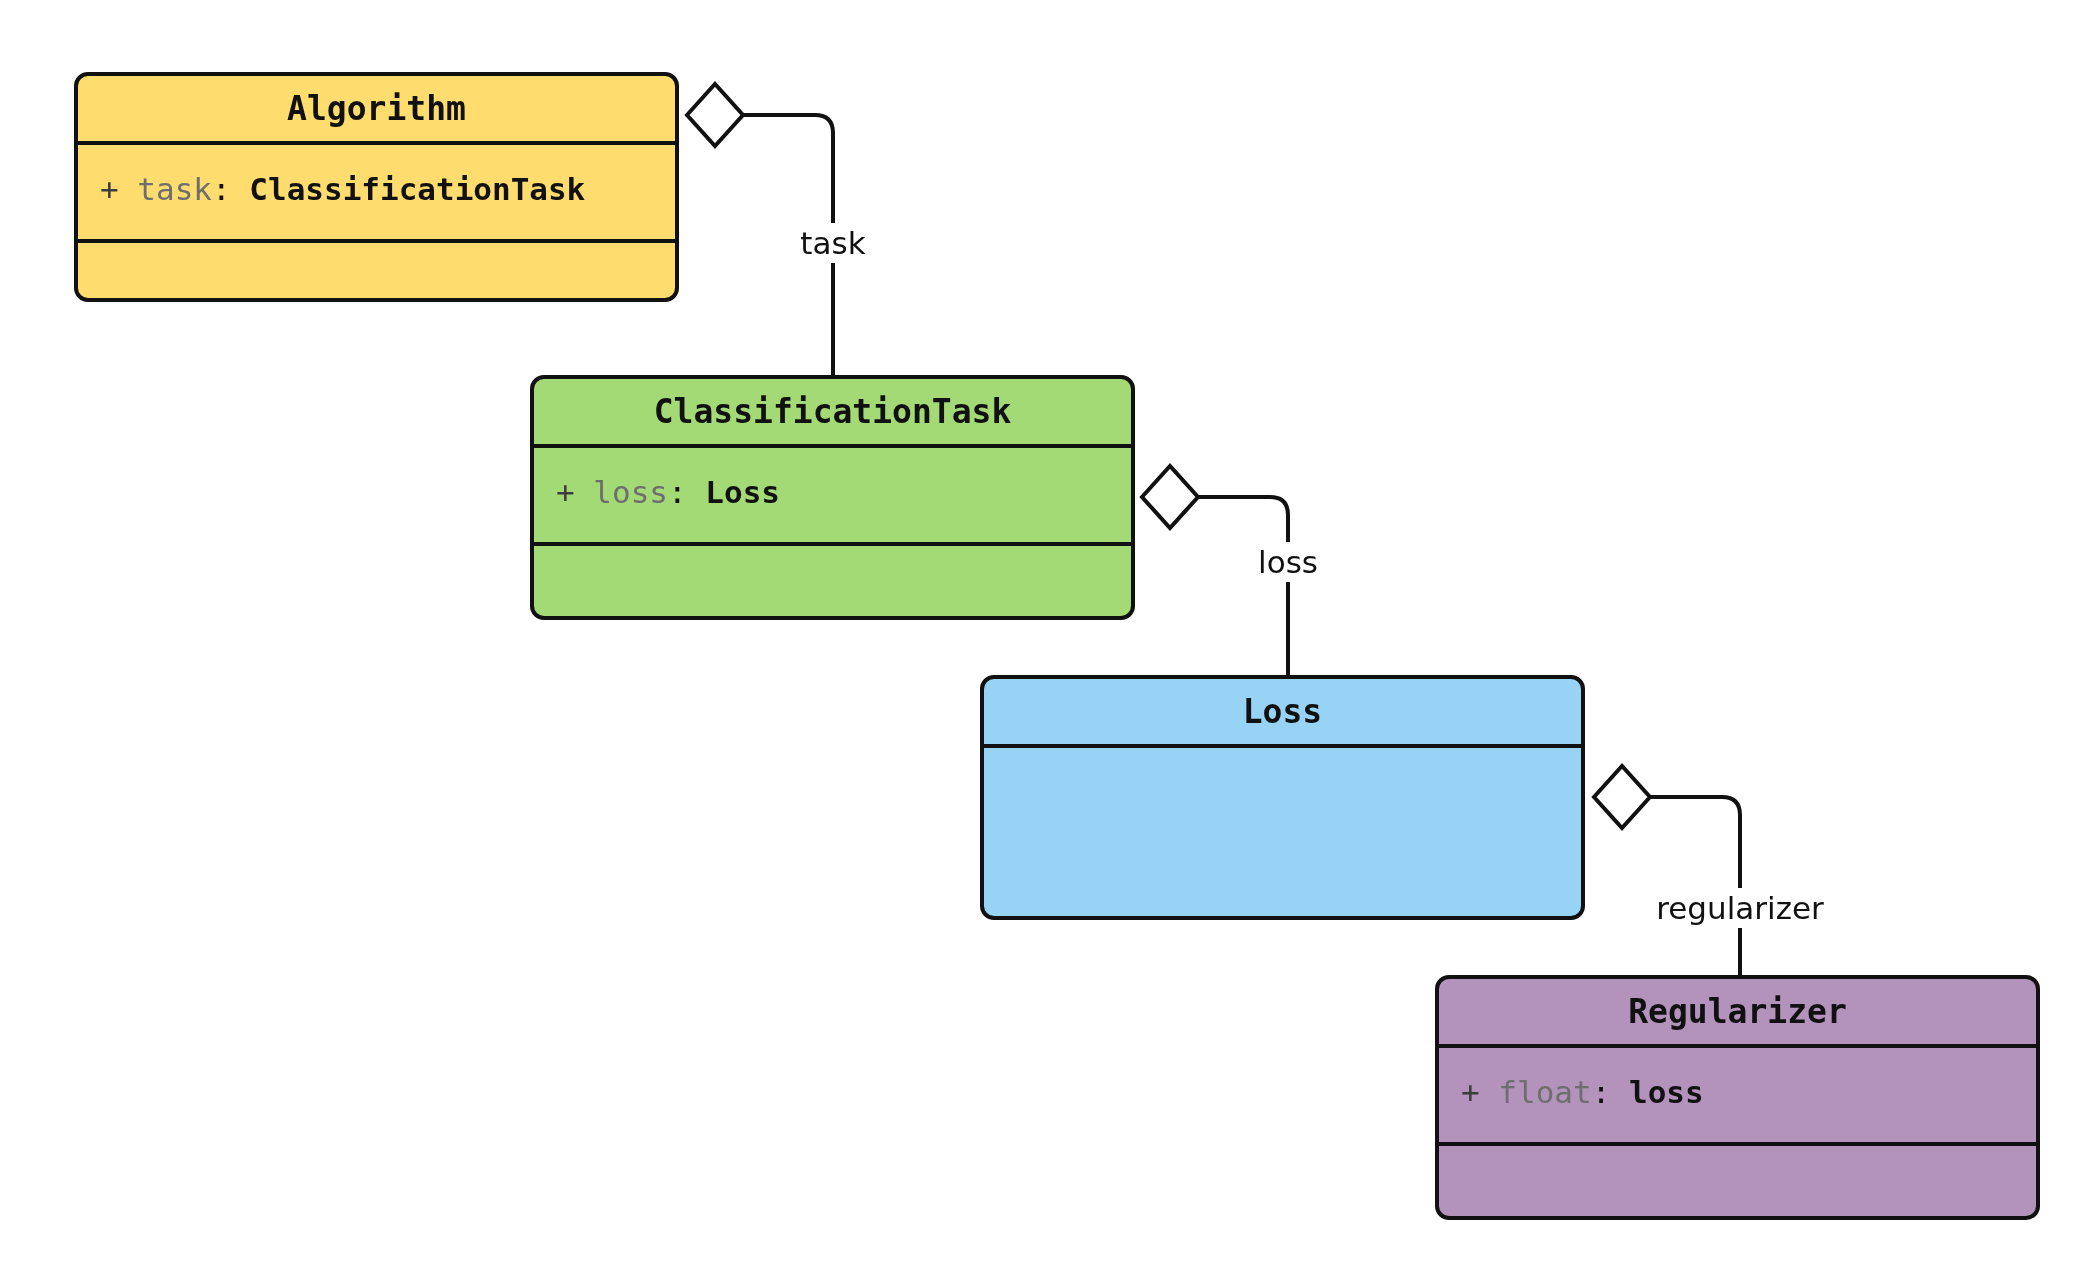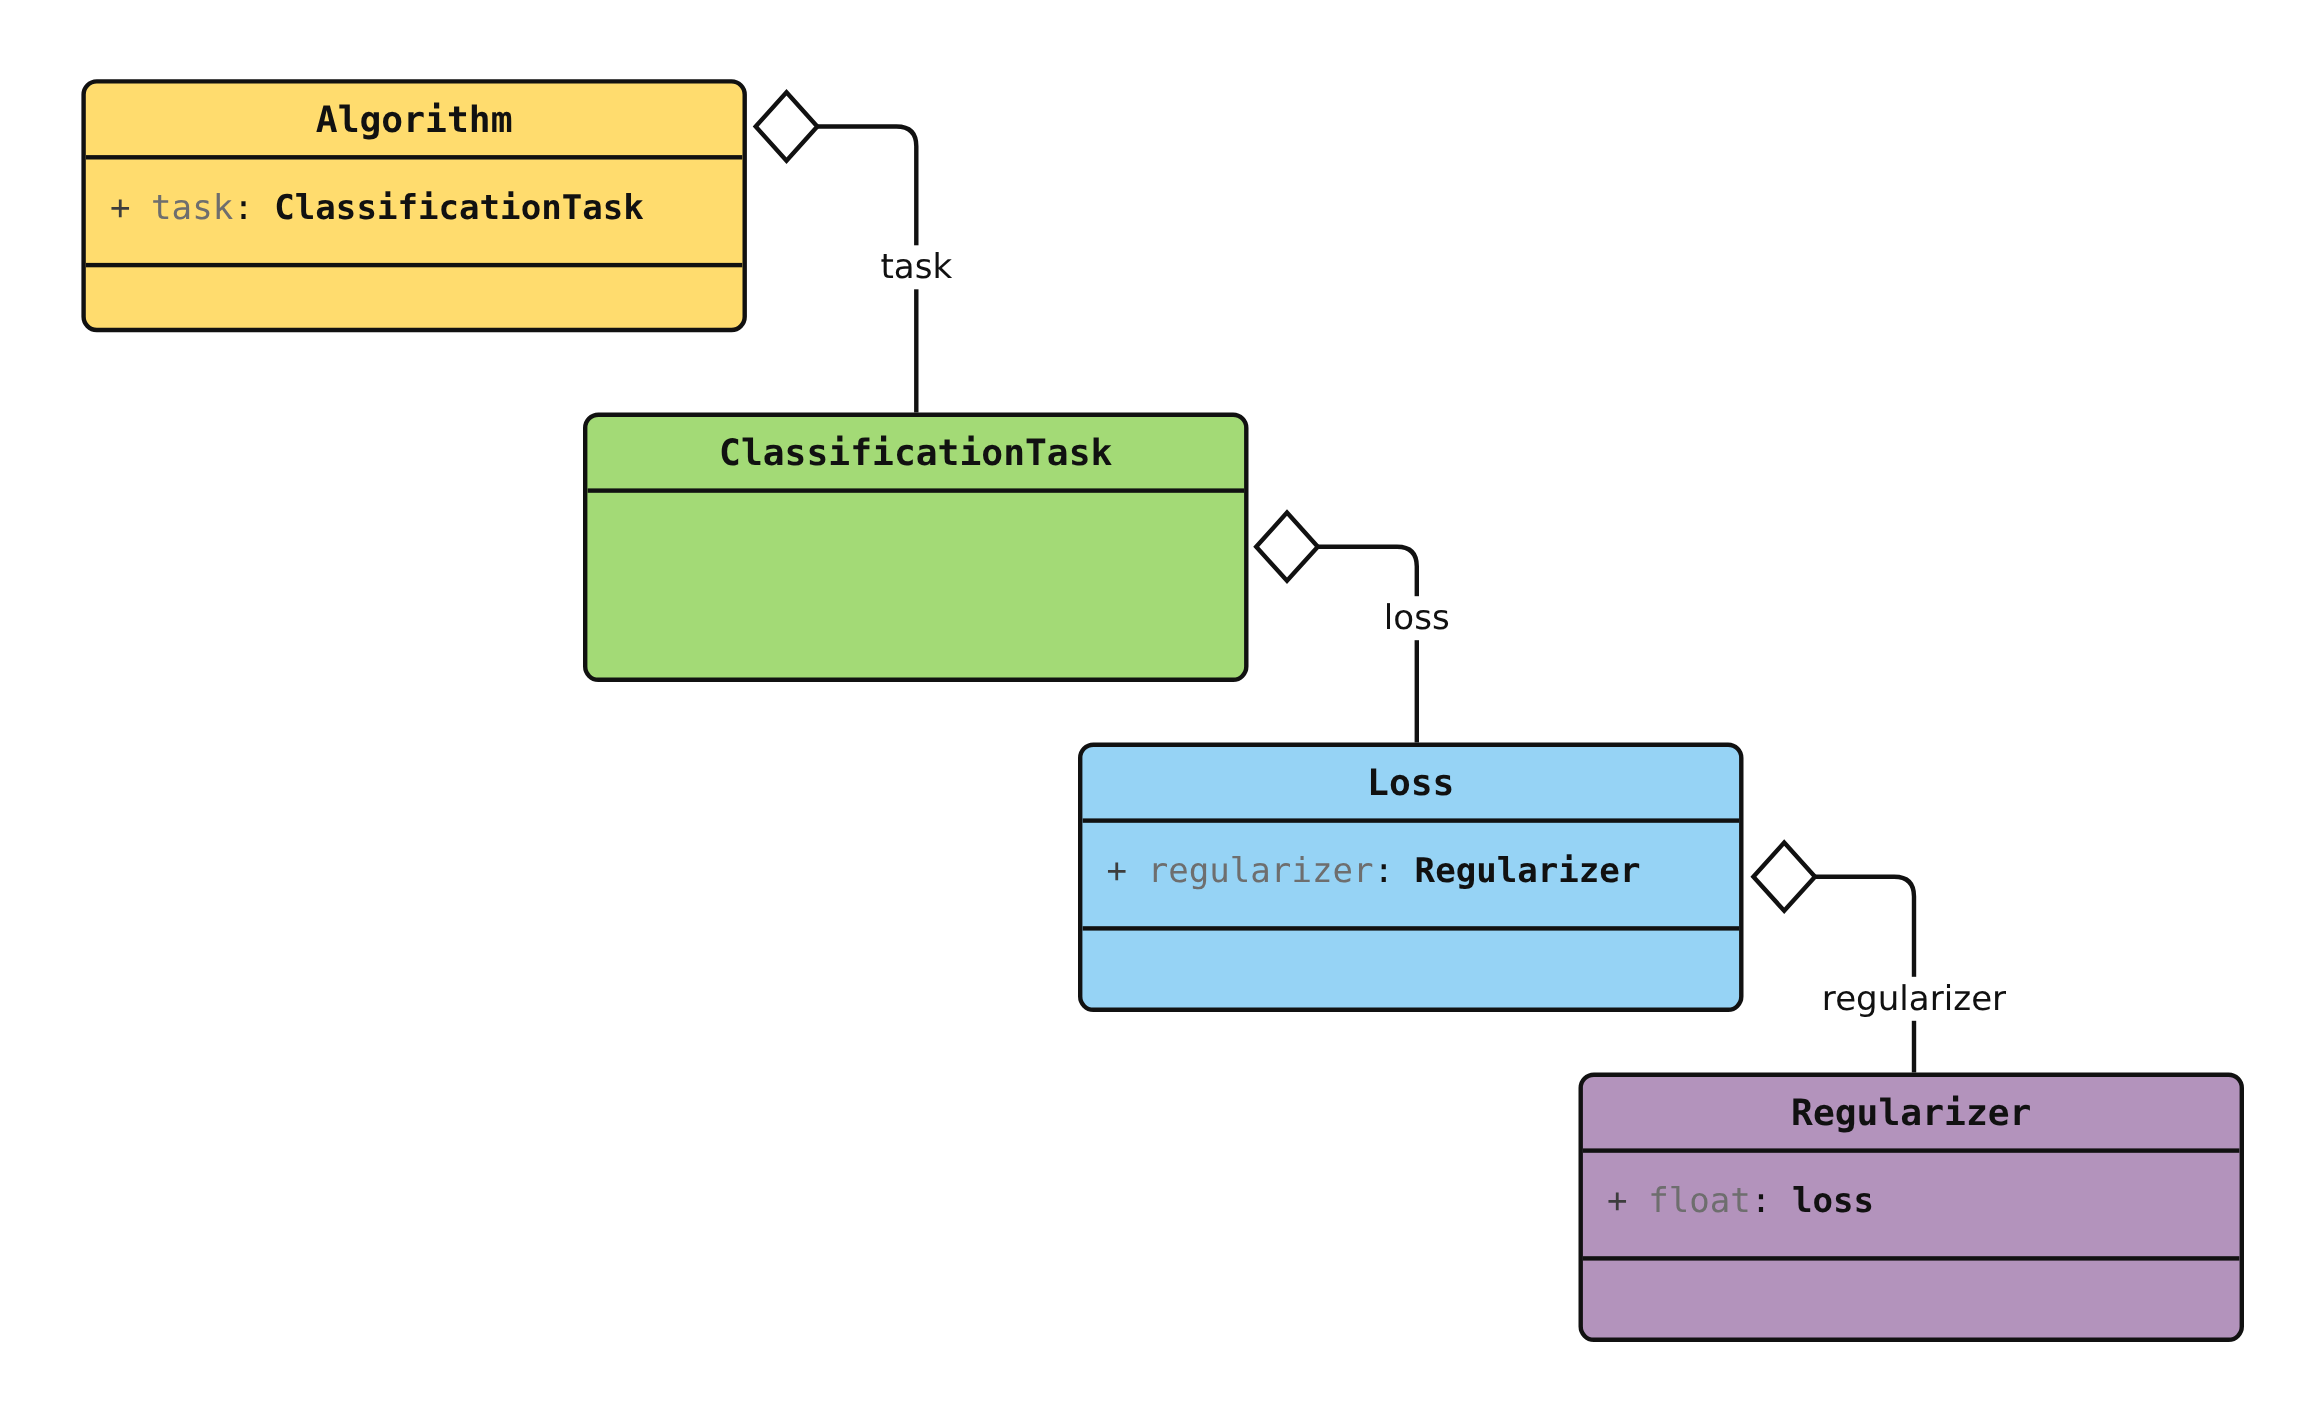--- a/index.html
+++ b/index.html
@@ -112,27 +112,27 @@
   <div id="class-layer">
       <div class="uml-class" style="left: 74px; top: 72px; width: 605px; height: 230px; background: rgb(255, 220, 110);">
         <div class="uml-title">Algorithm</div>
         <div class="uml-attrs">
           <div class="uml-attr-row"><span class="vis">+</span> <span class="attr-name">task</span><span class="colon">:</span> <span class="attr-type">ClassificationTask</span></div>
         </div>
         <div class="uml-methods"></div>
       </div>
       <div class="uml-class" style="left: 530px; top: 375px; width: 605px; height: 245px; background: rgb(163, 218, 118);">
         <div class="uml-title">ClassificationTask</div>
+        <div class="uml-attrs">
+          <div class="uml-attr-row"><span class="vis">+</span> <span class="attr-name">loss</span><span class="colon">:</span> <span class="attr-type">Loss</span></div>
+        </div>
         <div class="uml-methods"></div>
       </div>
       <div class="uml-class" style="left: 980px; top: 675px; width: 605px; height: 245px; background: rgb(150, 211, 245);">
         <div class="uml-title">Loss</div>
-        <div class="uml-attrs">
-          <div class="uml-attr-row"><span class="vis">+</span> <span class="attr-name">regularizer</span><span class="colon">:</span> <span class="attr-type">Regularizer</span></div>
-        </div>
         <div class="uml-methods"></div>
       </div>
       <div class="uml-class" style="left: 1435px; top: 975px; width: 605px; height: 245px; background: rgb(179, 147, 188);">
         <div class="uml-title">Regularizer</div>
         <div class="uml-attrs">
           <div class="uml-attr-row"><span class="vis">+</span> <span class="attr-name">float</span><span class="colon">:</span> <span class="attr-type">loss</span></div>
         </div>
         <div class="uml-methods"></div>
       </div>
     </div>

